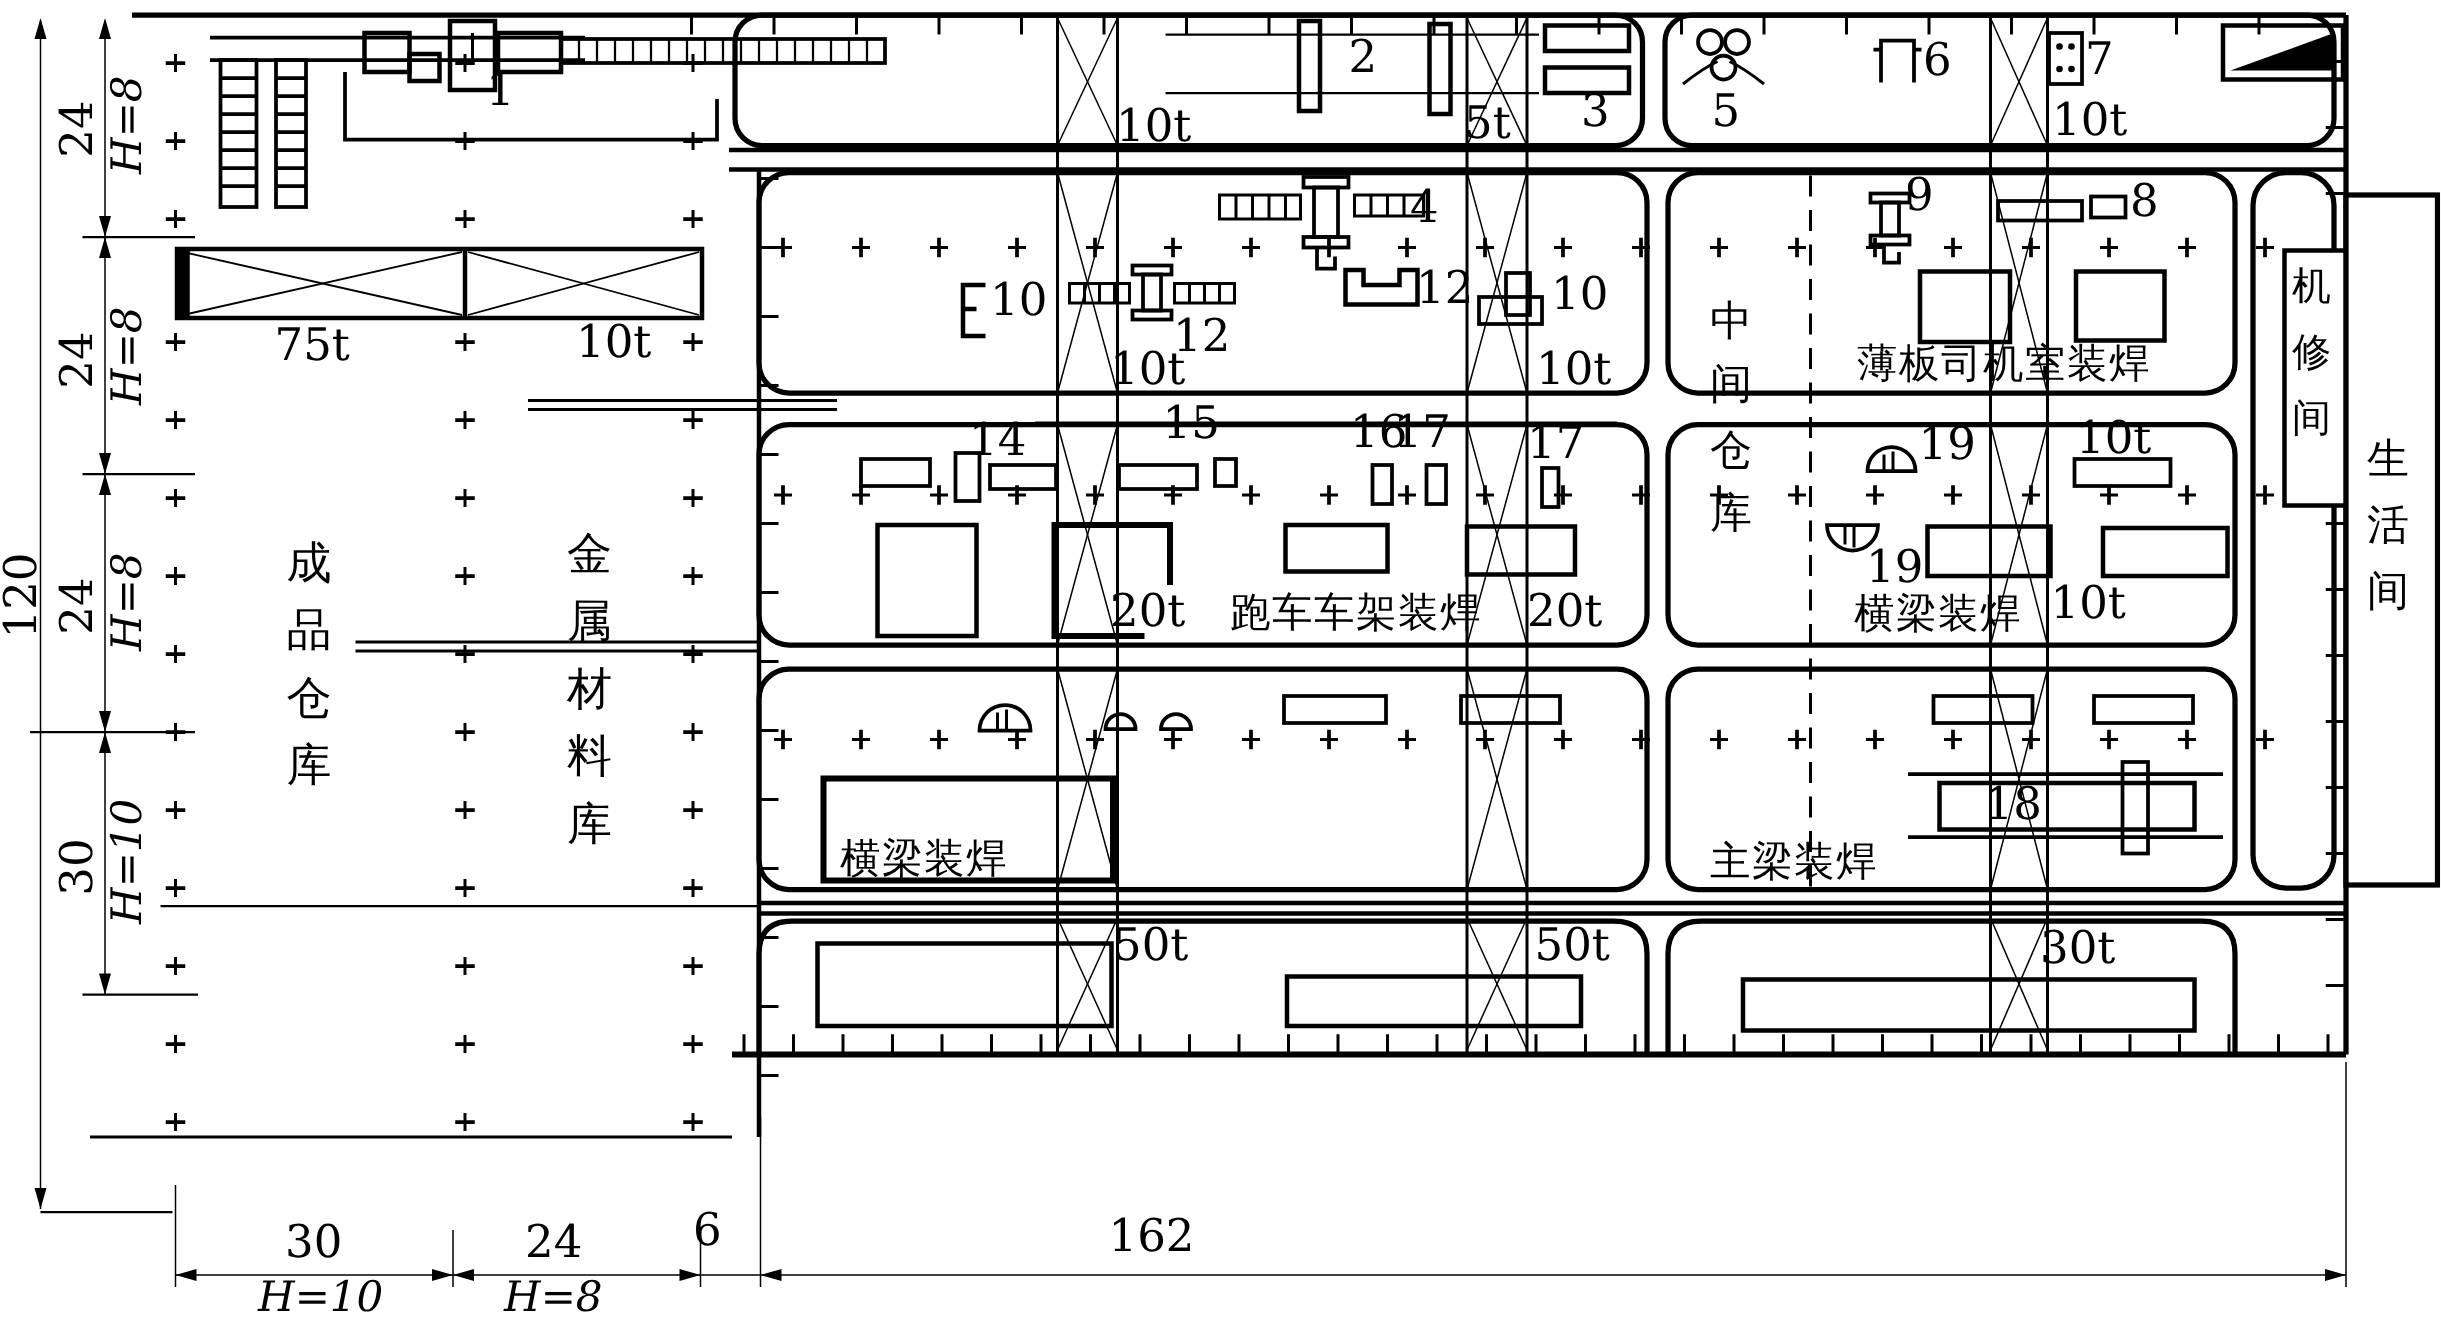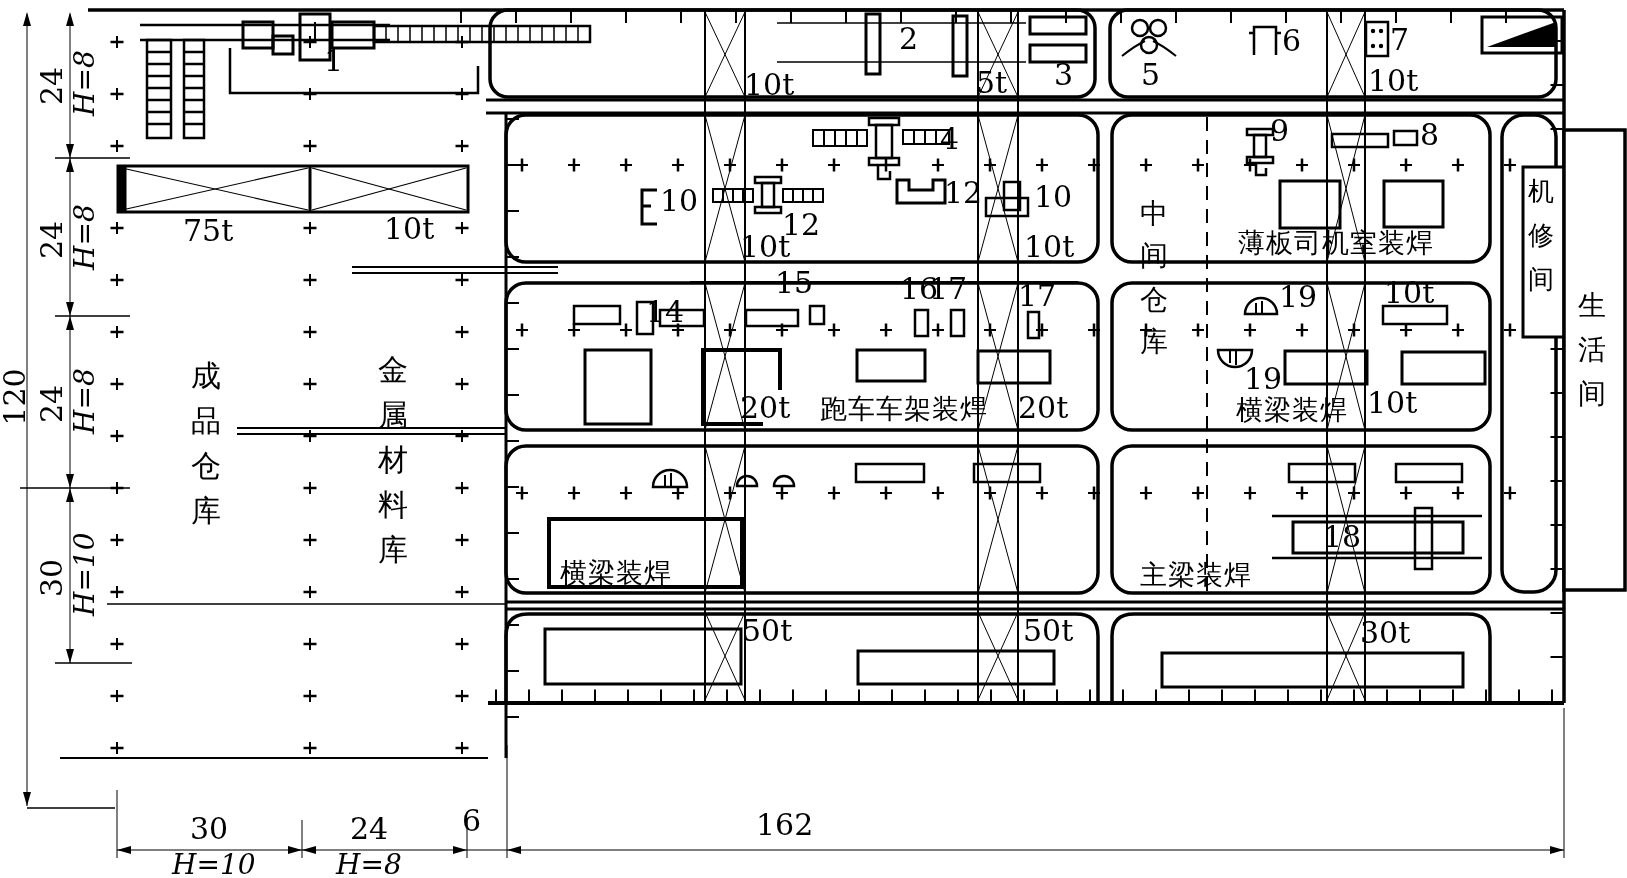--- a/index.html
+++ b/index.html
@@ -336,21 +336,21 @@
 <div class="lb" style="left:940px;top:124px">4</div>
 <div class="lb" style="left:1141px;top:60px">5</div>
 <div class="lb" style="left:1282px;top:26px">6</div>
 <div class="lb" style="left:1390px;top:25px">7</div>
 <div class="lb" style="left:1420px;top:120px">8</div>
 <div class="lb" style="left:1270px;top:116px">9</div>
 <div class="lb" style="left:1034px;top:182px">10</div>
 <div class="lb" style="left:944px;top:178px">12</div>
 <div class="lb" style="left:782px;top:210px">12</div>
 <div class="lb" style="left:660px;top:186px">10</div>
-<div class="lb" style="left:646px;top:297px">14</div>
+<div class="lb" style="left:646px;top:279px">14</div>
 <div class="lb" style="left:775px;top:268px">15</div>
 <div class="lb" style="left:900px;top:274px">16</div>
 <div class="lb" style="left:929px;top:274px">17</div>
 <div class="lb" style="left:1018px;top:281px">17</div>
 <div class="lb" style="left:1323px;top:522px">18</div>
 <div class="lb" style="left:1279px;top:282px">19</div>
 <div class="lb" style="left:1244px;top:364px">19</div>
 
 <div class="lb" style="left:183px;top:216px">75t</div>
 <div class="lb" style="left:384px;top:214px">10t</div>
@@ -400,15 +400,15 @@
 <div class="lb rot" style="left:24px;top:389px;width:56px">24</div>
 <div class="lb rot s28 it" style="left:55px;top:390px;width:60px">H=8</div>
 <div class="lb rot" style="left:24px;top:563px;width:56px">30</div>
 <div class="lb rot s28 it" style="left:47px;top:564px;width:76px">H=10</div>
 <div class="lb rot" style="left:-23px;top:382px;width:76px">120</div>
 <div class="lb" style="left:190px;top:814px">30</div>
 <div class="lb s28 it" style="left:172px;top:851px">H=10</div>
 <div class="lb" style="left:350px;top:814px">24</div>
 <div class="lb s28 it" style="left:336px;top:851px">H=8</div>
 <div class="lb" style="left:462px;top:806px">6</div>
-<div class="lb" style="left:756px;top:810px">162</div>
+<div class="lb" style="left:739px;top:810px">162</div>
 
 </div>
 
 </body></html>

